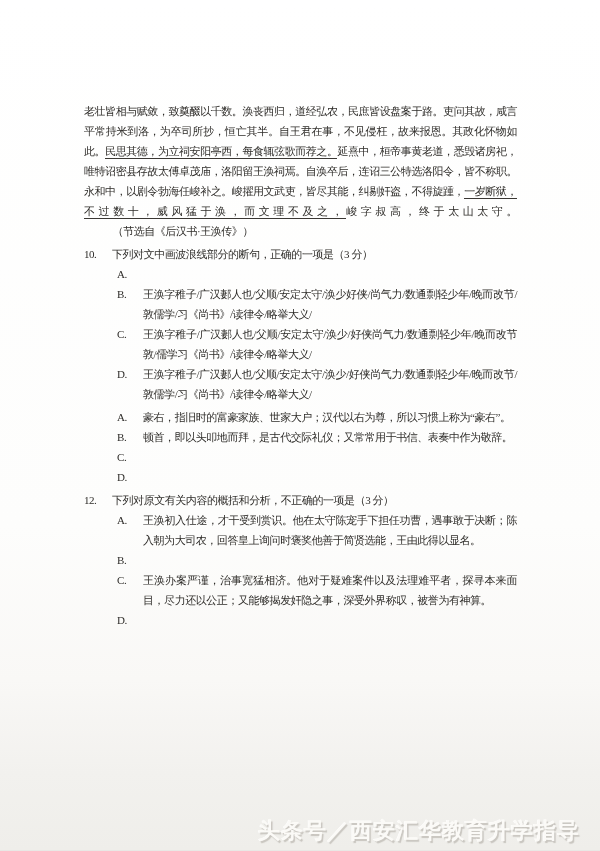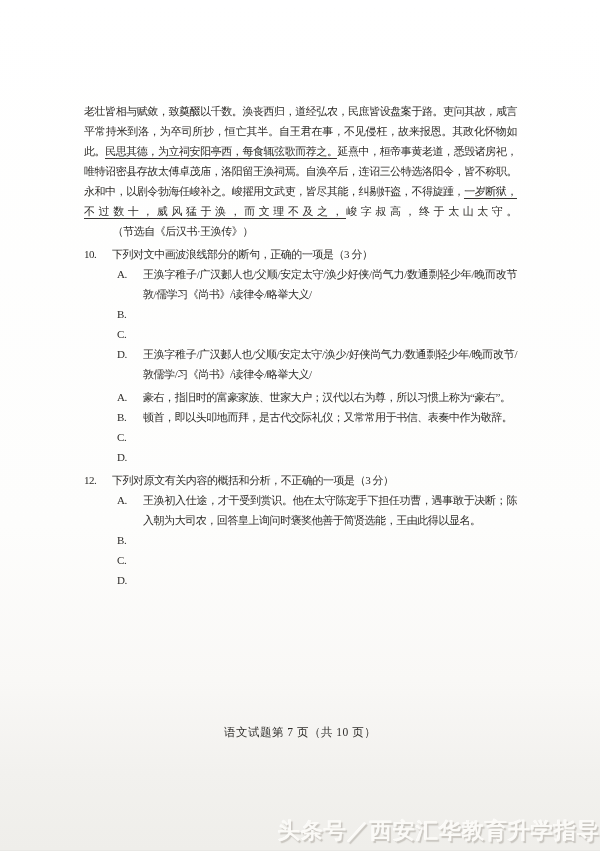--- a/index.html
+++ b/index.html
@@ -25,21 +25,21 @@
   .q-num { flex:0 0 28px; }
   .stem-text { flex:1 1 auto; }
   .option { display:flex; padding-left:33px; }
   .opt-label { flex:0 0 26px; }
   .opt-text { flex:1 1 auto; text-align:justify; }
   .footer {
     position:absolute; top:725px; left:0; width:100%;
     text-align:center; font-size:11.5px; letter-spacing:0.5px; color:#312f2c;
   }
   .watermark {
-    position:absolute; right:0; bottom:4px;
+    position:absolute; right:20px; bottom:4px;
     font-family:"Liberation Sans","DejaVu Sans",sans-serif;
     font-size:22px; font-weight:700; letter-spacing:1px;
     color:#fbfaf7;
     text-shadow:1.5px 1.5px 1px #c8c5bf, -0.5px -0.5px 0 #ffffff;
     white-space:nowrap;
   }
 </style>
 </head>
 <body>
 
@@ -49,27 +49,28 @@
 
     <p class="passage"><span>老壮皆相与赋敛，致奠醊以千数。涣丧西归，道经弘农，民庶皆设盘案于路。吏问其故，咸言平常持米到洛，为卒司所抄，恒亡其半。自王君在事，不见侵枉，故来报恩。其政化怀物如此。</span><span class="uline">民思其德，为立祠安阳亭西，每食辄弦歌而荐之。</span><span>延熹中，桓帝事黄老道，悉毁诸房祀，唯特诏密县存故太傅卓茂庙，洛阳留王涣祠焉。自涣卒后，连诏三公特选洛阳令，皆不称职。永和中，以剧令勃海任峻补之。峻擢用文武吏，皆尽其能，纠剔奸盗，不得旋踵，</span><span class="uline">一岁断狱，不过数十，威风猛于涣，而文理不及之，</span><span>峻字叔高，终于太山太守。</span><span class="source">（节选自《后汉书·王涣传》）</span></p>
 
     <div class="question">
       <div class="stem">
         <span class="q-num">10.</span>
         <span class="stem-text">下列对文中画波浪线部分的断句，正确的一项是（3 分）</span>
       </div>
       <div class="option">
         <span class="opt-label">A.</span>
-        <span class="opt-text">王涣字稚子/广汉郪人也/父顺/安定太守/涣少好侠/尚气力/数通剽轻少年/晚而改节敦/儒学习《尚书》/读律令/略举大义/</span>
       </div>
       <div class="option">
         <span class="opt-label">B.</span>
+        <span class="opt-text">王涣字稚子/广汉郪人也/父顺/安定太守/涣少好侠/尚气力/数通剽轻少年/晚而改节/敦儒学/习《尚书》/读律令/略举大义/</span>
       </div>
       <div class="option">
         <span class="opt-label">C.</span>
+        <span class="opt-text">王涣字稚子/广汉郪人也/父顺/安定太守/涣少/好侠尚气力/数通剽轻少年/晚而改节敦/儒学习《尚书》/读律令/略举大义/</span>
       </div>
       <div class="option">
         <span class="opt-label">D.</span>
         <span class="opt-text">王涣字稚子/广汉郪人也/父顺/安定太守/涣少/好侠尚气力/数通剽轻少年/晚而改节/敦儒学/习《尚书》/读律令/略举大义/</span>
       </div>
     </div>
 
     <div class="question">
       <div class="option">
         <span class="opt-label">A.</span>
@@ -94,25 +95,25 @@
       </div>
       <div class="option">
         <span class="opt-label">A.</span>
         <span class="opt-text">王涣初入仕途，才干受到赏识。他在太守陈宠手下担任功曹，遇事敢于决断；陈入朝为大司农，回答皇上询问时褒奖他善于简贤选能，王由此得以显名。</span>
       </div>
       <div class="option">
         <span class="opt-label">B.</span>
       </div>
       <div class="option">
         <span class="opt-label">C.</span>
+        <span class="opt-text">王涣办案严谨，治事宽猛相济。他对于疑难案件以及法理难平者，探寻本来面目，尽力还以公正；又能够揭发奸隐之事，深受外界称叹，被誉为有神算。</span>
       </div>
       <div class="option">
         <span class="opt-label">D.</span>
       </div>
     </div>
 
   </div>
 
-  <div class="footer">语文试题第 7 页（共 10 页）</div>
 
   <div class="watermark">头条号／西安汇华教育升学指导</div>
 
 </div>
 
 </body></html>

